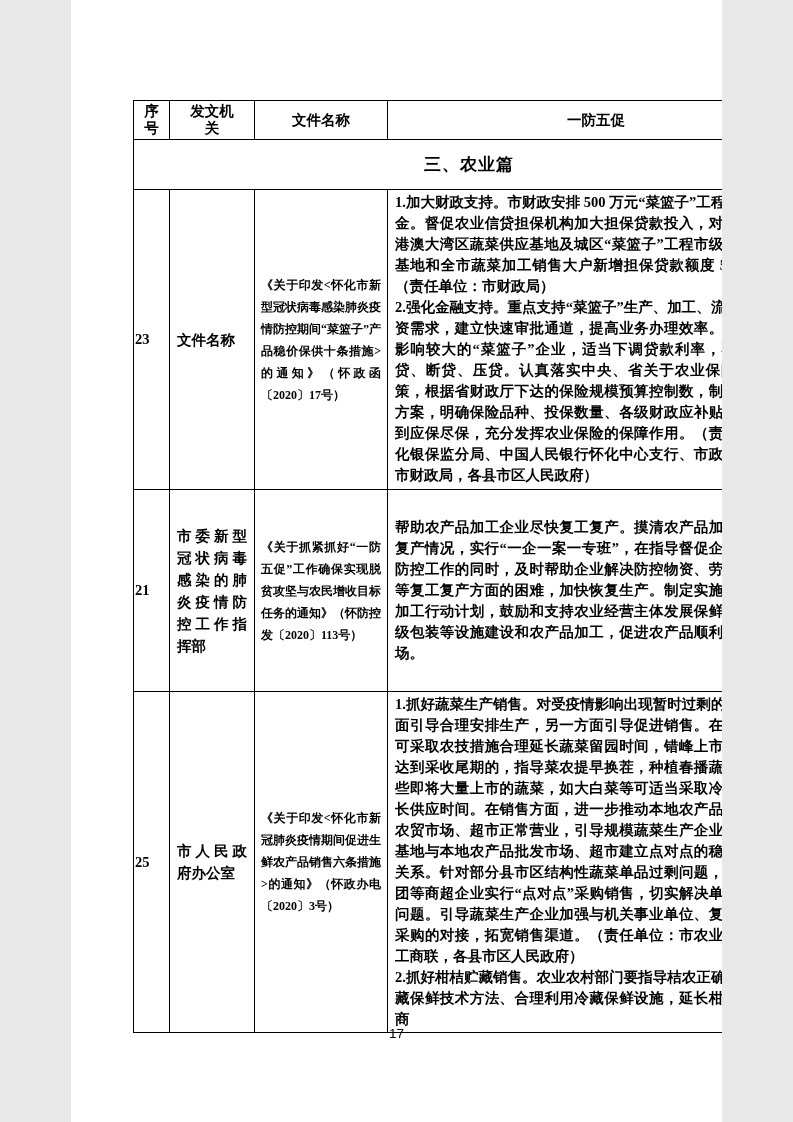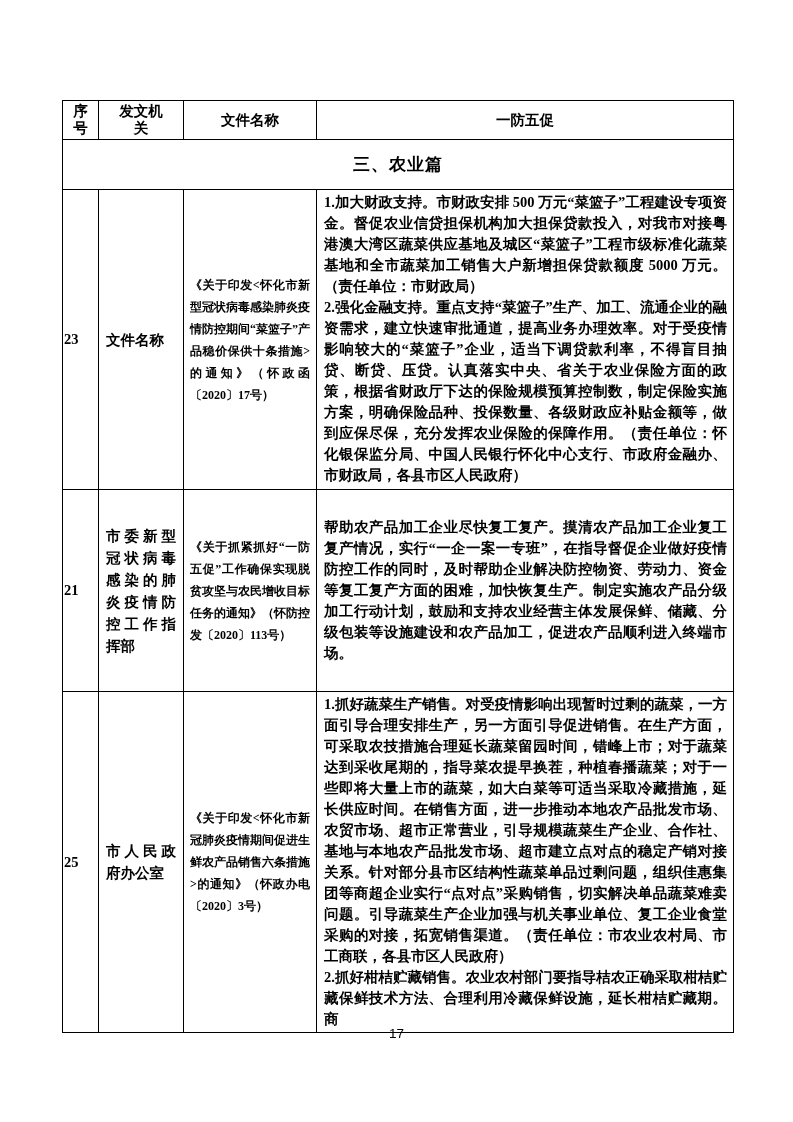--- a/index.html
+++ b/index.html
@@ -2,21 +2,21 @@
 <html><head>
 <meta charset="utf-8">
 <style>
   html, body {
     margin: 0;
     padding: 0;
     background: #e8e8e8;
   }
   .page {
     position: relative;
-    width: 793px;
+    width: 651px;
     height: 1122px;
     background: #ffffff;
     margin: 0 auto;
     overflow: hidden;
     font-family: "Liberation Serif", "DejaVu Serif", serif;
     color: #000000;
   }
   table.doc-table {
     position: absolute;
     left: 62px;

